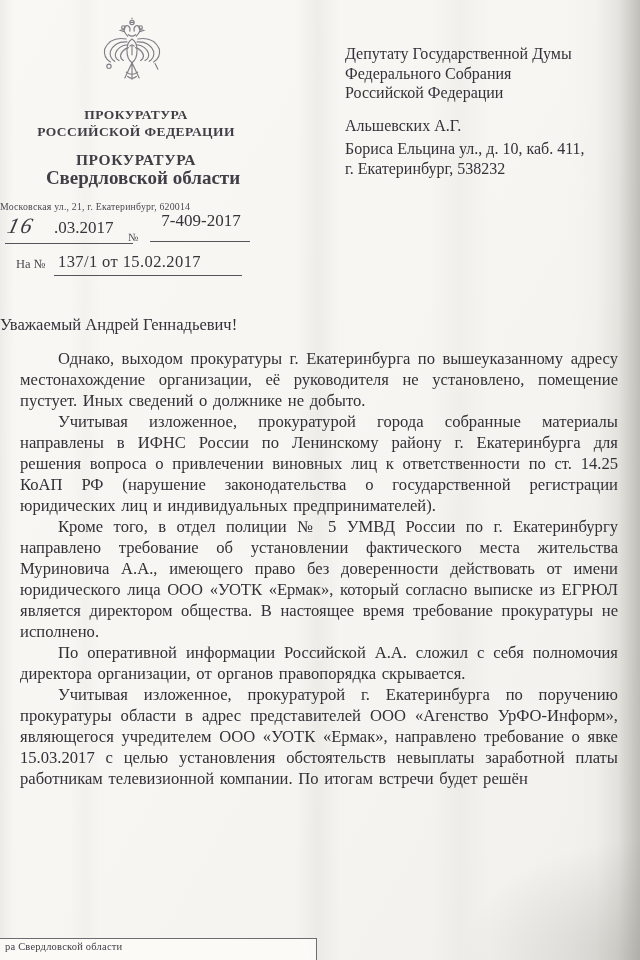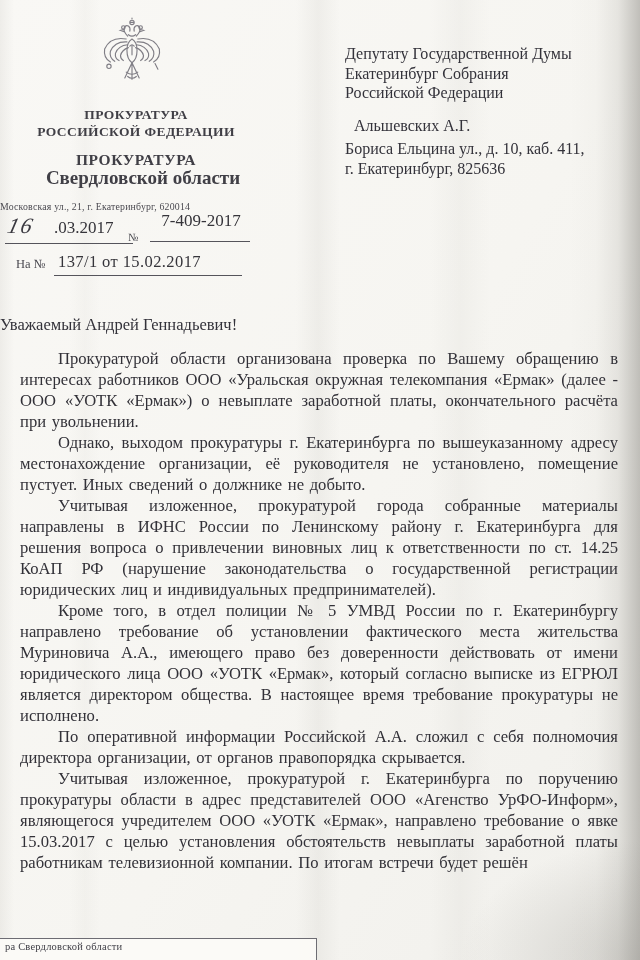--- a/index.html
+++ b/index.html
@@ -35,21 +35,21 @@
   .date-line{position:absolute;left:5px;top:243px;width:128px;border-top:1.4px solid #55545b;}
   .num-label{position:absolute;left:128px;top:231px;font-size:11px;color:#4a4950;}
   .num-value{position:absolute;left:146px;top:211px;width:110px;text-align:center;font-size:17px;color:#35343a;}
   .num-line{position:absolute;left:150px;top:241px;width:100px;border-top:1.4px solid #55545b;}
   .ref-label{position:absolute;left:16px;top:257px;font-size:12.5px;color:#4a4950;}
   .ref-value{position:absolute;left:58px;top:252px;font-size:16.5px;color:#35343a;letter-spacing:.4px;}
   .ref-line{position:absolute;left:54px;top:275px;width:188px;border-top:1.4px solid #55545b;}
 
   
   .recipient{position:absolute;left:345px;top:44px;width:272px;font-size:16px;line-height:19.5px;color:#33323a;}
-  .recipient .name{margin-top:13px;margin-left:9px;}
+  .recipient .name{margin-top:13px;}
   .recipient .addr{margin-top:4px;}
 
   
   .salutation{position:absolute;left:0;top:315px;width:630px;font-size:16.5px;color:#33323a;}
   .body-text{position:absolute;left:20px;top:348px;width:598px;text-align:justify;
     font-size:16.6px;line-height:21px;color:#323138;word-spacing:1.5px;}
   .body-text p{margin:0;text-indent:38px;}
 
   
   .stamp{position:absolute;left:-10px;top:938px;width:325px;height:38px;
@@ -117,33 +117,32 @@
   <div class="date-line"></div>
   <div class="num-label">№</div>
   <div class="num-value">7-409-2017</div>
   <div class="num-line"></div>
   <div class="ref-label">На №</div>
   <div class="ref-value">137/1 от 15.02.2017</div>
   <div class="ref-line"></div>
 
   <div class="recipient">
     <div>Депутату Государственной Думы</div>
-    <div>Екатеринбург Собрания</div>
+    <div>Федерального Собрания</div>
     <div>Российской Федерации</div>
     <div class="name">Альшевских А.Г.</div>
     <div class="addr">
       <div>Бориса Ельцина ул., д. 10, каб. 411,</div>
-      <div>г. Екатеринбург, 825636</div>
+      <div>г. Екатеринбург, 538232</div>
     </div>
   </div>
 
   <div class="salutation">Уважаемый Андрей Геннадьевич!</div>
 
   <div class="body-text">
-    <p>Прокуратурой области организована проверка по Вашему обращению в интересах работников ООО «Уральская окружная телекомпания «Ермак» (далее - ООО «УОТК «Ермак») о невыплате заработной платы, окончательного расчёта при увольнении.</p>
     <p>Однако, выходом прокуратуры г. Екатеринбурга по вышеуказанному адресу местонахождение организации, её руководителя не установлено, помещение пустует. Иных сведений о должнике не добыто.</p>
     <p>Учитывая изложенное, прокуратурой города собранные материалы направлены в ИФНС России по Ленинскому району г. Екатеринбурга для решения вопроса о привлечении виновных лиц к ответственности по ст. 14.25 КоАП РФ (нарушение законодательства о государственной регистрации юридических лиц и индивидуальных предпринимателей).</p>
     <p>Кроме того, в отдел полиции № 5 УМВД России по г. Екатеринбургу направлено требование об установлении фактического места жительства Муриновича А.А., имеющего право без доверенности действовать от имени юридического лица ООО «УОТК «Ермак», который согласно выписке из ЕГРЮЛ является директором общества. В настоящее время требование прокуратуры не исполнено.</p>
     <p>По оперативной информации Российской А.А. сложил с себя полномочия директора организации, от органов правопорядка скрывается.</p>
     <p>Учитывая изложенное, прокуратурой г. Екатеринбурга по поручению прокуратуры области в адрес представителей ООО «Агенство УрФО-Информ», являющегося учредителем ООО «УОТК «Ермак», направлено требование о явке 15.03.2017 с целью установления обстоятельств невыплаты заработной платы работникам телевизионной компании. По итогам встречи будет решён</p>
   </div>
 
   <div class="stamp">
     <div class="frag">ра Свердловской области</div>
   </div>

